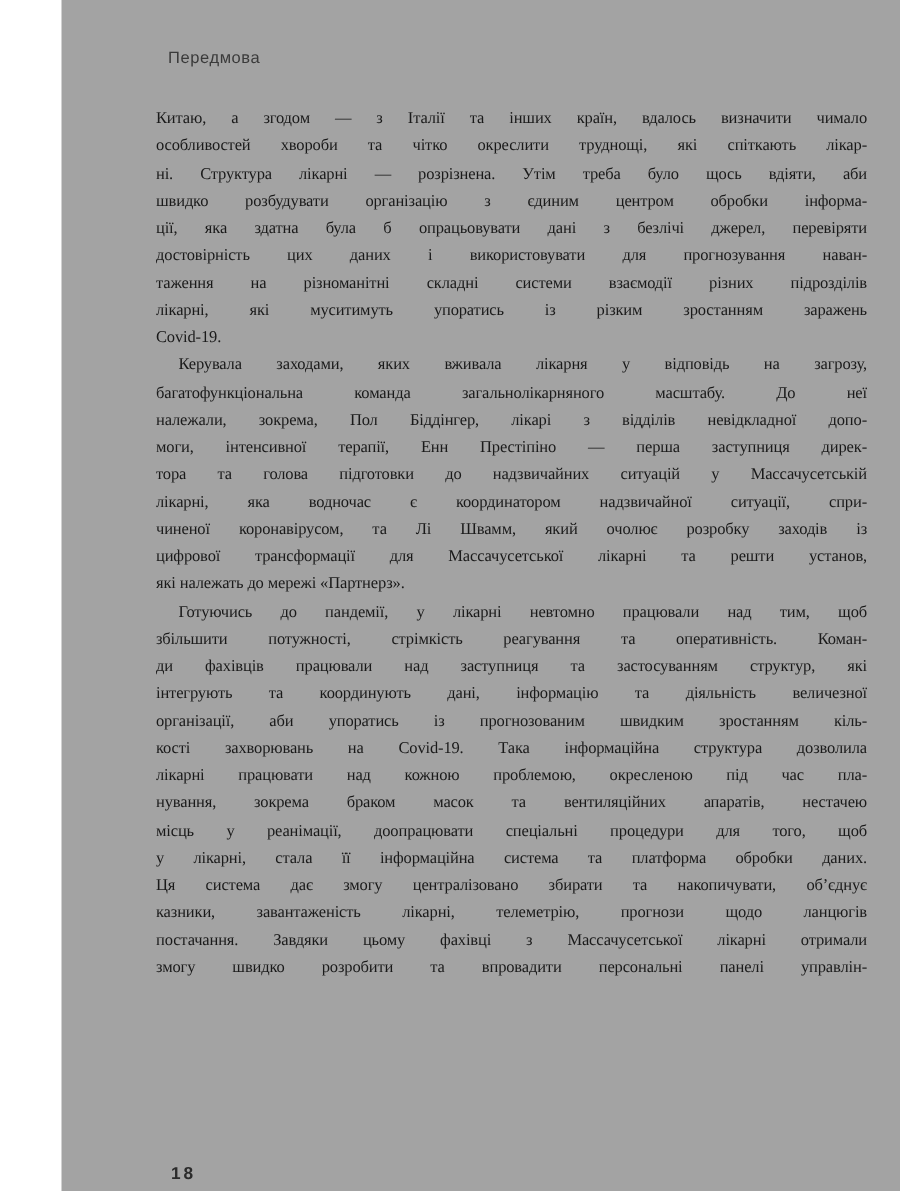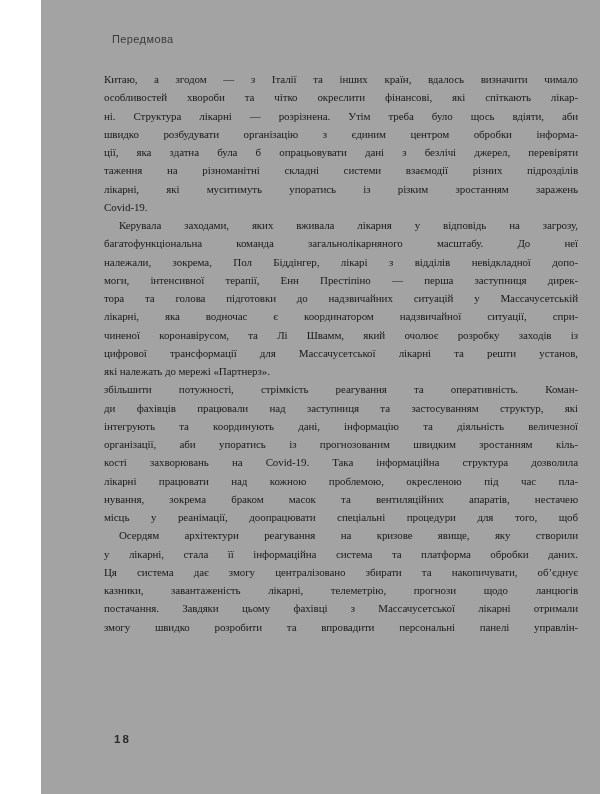--- a/index.html
+++ b/index.html
@@ -41,73 +41,74 @@
     white-space: nowrap;
   }
   .line.flush-left {
     text-align: right;
     text-align-last: left;
   }
   .line.indent { text-indent: 15px; }
   .page-number {
     position: absolute;
     left: 73px;
-    top: 733px;
+    top: 777px;
     font-family: "Liberation Sans", sans-serif;
     font-size: 11.5px;
     font-weight: 600;
     letter-spacing: 2px;
     color: #2b2b2b;
   }
 </style>
 </head>
 <body>
 
 <div class="page">
 
   <div class="running-head">Передмова</div>
 
   <div class="text-block">
 
     <p class="para">
       <span class="line">Китаю, а згодом — з Італії та інших країн, вдалось визначити чимало</span>
-      <span class="line">особливостей хвороби та чітко окреслити фінансові, які спіткають лікар-</span>
+      <span class="line">особливостей хвороби та чітко окреслити труднощі, які спіткають лікар-</span>
       <span class="line">ні. Структура лікарні — розрізнена. Утім треба було щось вдіяти, аби</span>
       <span class="line">швидко розбудувати організацію з єдиним центром обробки інформа-</span>
       <span class="line">ції, яка здатна була б опрацьовувати дані з безлічі джерел, перевіряти</span>
+      <span class="line">достовірність цих даних і використовувати для прогнозування наван-</span>
       <span class="line">таження на різноманітні складні системи взаємодії різних підрозділів</span>
       <span class="line">лікарні, які муситимуть упоратись із різким зростанням заражень</span>
       <span class="line flush-left">Covid-19.</span>
     </p>
 
     <p class="para">
       <span class="line indent">Керувала заходами, яких вживала лікарня у відповідь на загрозу,</span>
       <span class="line">багатофункціональна команда загальнолікарняного масштабу. До неї</span>
       <span class="line">належали, зокрема, Пол Біддінгер, лікарі з відділів невідкладної допо-</span>
       <span class="line">моги, інтенсивної терапії, Енн Престіпіно — перша заступниця дирек-</span>
       <span class="line">тора та голова підготовки до надзвичайних ситуацій у Массачусетській</span>
       <span class="line">лікарні, яка водночас є координатором надзвичайної ситуації, спри-</span>
       <span class="line">чиненої коронавірусом, та Лі Швамм, який очолює розробку заходів із</span>
       <span class="line">цифрової трансформації для Массачусетської лікарні та решти установ,</span>
       <span class="line flush-left">які належать до мережі «Партнерз».</span>
     </p>
 
     <p class="para">
+      <span class="line indent">Готуючись до пандемії, у лікарні невтомно працювали над тим, щоб</span>
       <span class="line">збільшити потужності, стрімкість реагування та оперативність. Коман-</span>
       <span class="line">ди фахівців працювали над заступниця та застосуванням структур, які</span>
       <span class="line">інтегрують та координують дані, інформацію та діяльність величезної</span>
       <span class="line">організації, аби упоратись із прогнозованим швидким зростанням кіль-</span>
       <span class="line">кості захворювань на Covid-19. Така інформаційна структура дозволила</span>
       <span class="line">лікарні працювати над кожною проблемою, окресленою під час пла-</span>
       <span class="line">нування, зокрема браком масок та вентиляційних апаратів, нестачею</span>
       <span class="line">місць у реанімації, доопрацювати спеціальні процедури для того, щоб</span>
     </p>
 
     <p class="para">
-      <span class="line indent">Осердям архітектури реагування на кризове явище, яку створили</span>
       <span class="line">у лікарні, стала її інформаційна система та платформа обробки даних.</span>
       <span class="line">Ця система дає змогу централізовано збирати та накопичувати, об’єднує</span>
       <span class="line">казники, завантаженість лікарні, телеметрію, прогнози щодо ланцюгів</span>
       <span class="line">постачання. Завдяки цьому фахівці з Массачусетської лікарні отримали</span>
       <span class="line">змогу швидко розробити та впровадити персональні панелі управлін-</span>
     </p>
 
   </div>
 
   <div class="page-number">18</div>

